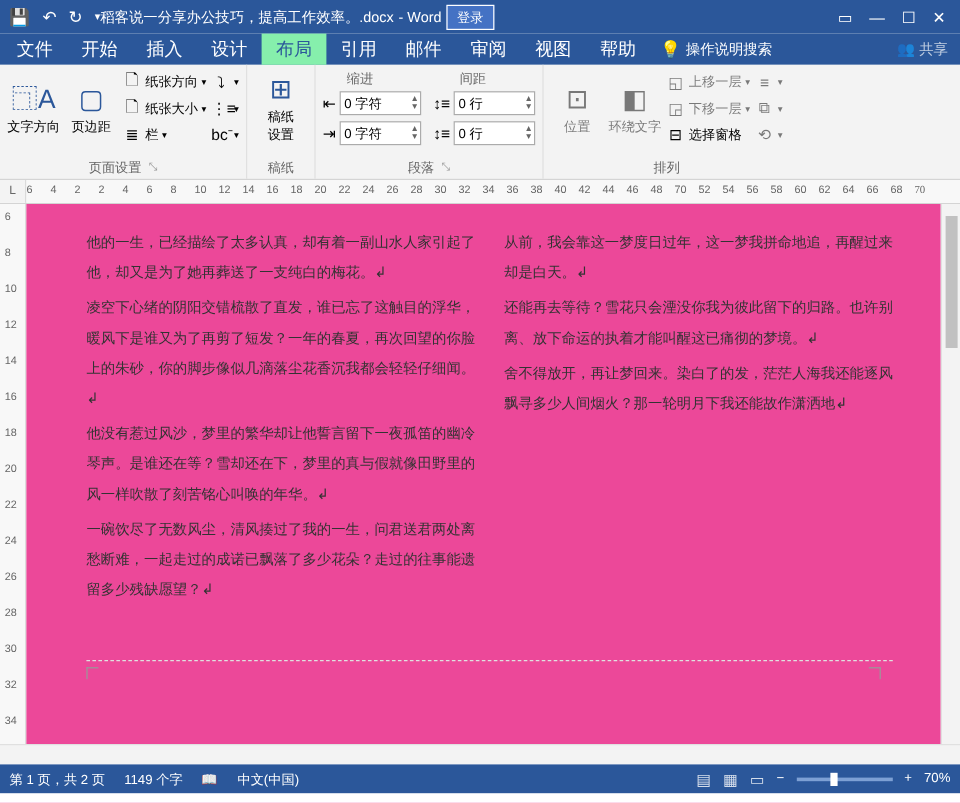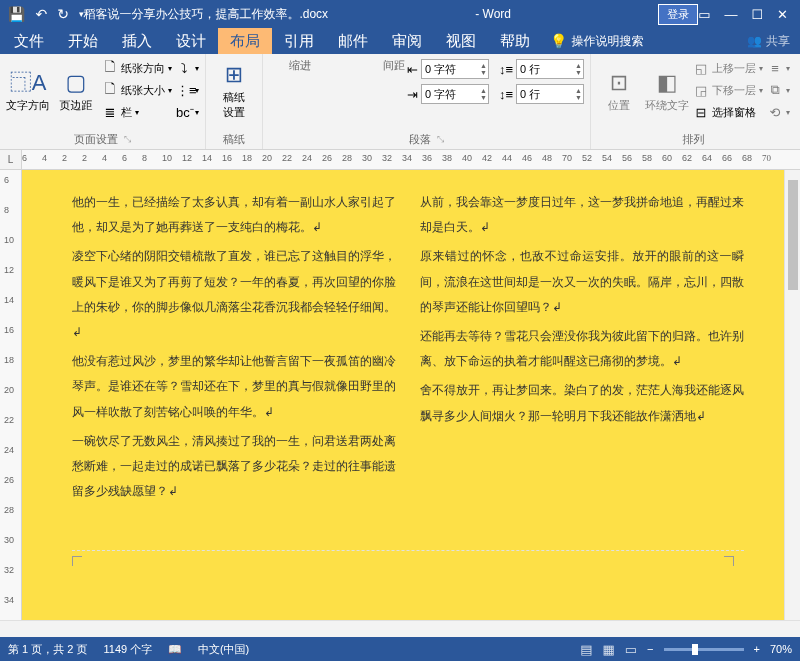--- a/index.html
+++ b/index.html
@@ -1,25 +1,25 @@
 <!DOCTYPE html>
 <html><head>
 <meta charset="utf-8">
 <style>
 * { margin: 0; padding: 0; box-sizing: border-box; font-family: "Microsoft YaHei", sans-serif; }
 body { background: #fff; width: 800px; height: 669px; overflow: hidden; font-size: 12px; }
 .titlebar { background: #2b579a; color: #fff; height: 28px; display: flex; align-items: center; padding: 0 4px; }
 .qat { display: flex; gap: 10px; align-items: center; padding-left: 4px; }
 .qat span { font-size: 14px; cursor: pointer; }
-.title-area { flex: 1; text-align: center; font-size: 12px; display: flex; justify-content: space-between; align-items: center; gap: 4px; }
+.title-area { flex: 1; text-align: center; font-size: 12px; display: flex; justify-content: flex-start; align-items: center; gap: 4px; }
 .login-btn { background: #4472c4; border: 1px solid #fff; padding: 2px 8px; font-size: 11px; }
 .win-controls { display: flex; gap: 14px; padding-right: 8px; font-size: 13px; }
 .menubar { background: #2b579a; color: #fff; height: 26px; display: flex; align-items: center; padding-left: 2px; }
 .menubar .tab { padding: 0 12px; height: 26px; display: flex; align-items: center; cursor: pointer; font-size: 15px; }
-.menubar .tab.active { background: #fdba74; color: #2b579a; }
+.menubar .tab.active { background: #86efac; color: #2b579a; }
 .tell-me { margin-left: 8px; display: flex; align-items: center; gap: 4px; }
 .tell-me .bulb { font-size: 14px; }
 .share-area { margin-left: auto; margin-right: 10px; opacity: 0.7; }
 .ribbon { background: #f3f3f3; border-bottom: 1px solid #d4d4d4; height: 96px; display: flex; }
 .ribbon-group { border-right: 1px solid #e0e0e0; padding: 2px 6px 0 6px; display: flex; flex-direction: column; }
 .ribbon-group-content { flex: 1; display: flex; align-items: flex-start; gap: 4px; padding-top: 2px; }
 .ribbon-group-label { font-size: 11px; text-align: center; color: #666; padding-bottom: 2px; display: flex; justify-content: center; align-items: center; gap: 6px; }
 .ribbon-group-label .launcher { font-size: 9px; color: #999; }
 .big-btn { display: flex; flex-direction: column; align-items: center; justify-content: center; width: 44px; height: 66px; cursor: pointer; font-size: 11px; gap: 2px; }
 .big-btn .icon { font-size: 22px; }
@@ -30,21 +30,21 @@
 .spin-row .icon { font-size: 13px; }
 .spin-input { border: 1px solid #ababab; background: #fff; width: 68px; height: 20px; font-size: 11px; padding-left: 3px; display: flex; align-items: center; justify-content: space-between; }
 .spin-input .arrows { font-size: 7px; line-height: 7px; display: flex; flex-direction: column; padding-right: 1px; color: #666; }
 .ruler-h { background: #fff; border-bottom: 1px solid #d4d4d4; height: 20px; position: relative; font-size: 9px; color: #666; display: flex; align-items: center; }
 .ruler-h .corner { width: 22px; height: 100%; border-right: 1px solid #d4d4d4; background: #f3f3f3; display: flex; align-items: center; justify-content: center; font-size: 10px; }
 .ruler-h .ticks { flex: 1; position: relative; height: 100%; background: #f8f8f8; }
 .ruler-h .ticks span { position: absolute; top: 3px; }
 .doc-area { display: flex; height: 450px; background: #fff; }
 .ruler-v { width: 22px; background: #f8f8f8; border-right: 1px solid #d4d4d4; position: relative; font-size: 9px; color: #666; }
 .ruler-v span { position: absolute; left: 4px; }
-.page { flex: 1; background: #fde047; position: relative; padding: 20px 40px 0 50px; overflow: hidden; }
+.page { flex: 1; background: #ec4899; position: relative; padding: 20px 40px 0 50px; overflow: hidden; }
 .columns { display: flex; gap: 24px; height: 350px; }
 .col { flex: 1; font-size: 12px; line-height: 2.1; color: #333; font-family: SimSun, serif; text-align: justify; }
 .col p { margin-bottom: 4px; }
 .page-bottom { height: 50px; border-top: 1px dashed #e0e0e0; margin-top: 10px; position: relative; }
 .page-bottom .corner-l { position: absolute; left: 0; top: 5px; width: 10px; height: 10px; border-left: 1px solid #999; border-top: 1px solid #999; }
 .page-bottom .corner-r { position: absolute; right: 10px; top: 5px; width: 10px; height: 10px; border-right: 1px solid #999; border-top: 1px solid #999; }
 .scroll-v { width: 16px; background: #f3f3f3; border-left: 1px solid #e0e0e0; position: relative; }
 .scroll-v .thumb { position: absolute; top: 10px; left: 3px; width: 10px; height: 110px; background: #c1c1c1; border-radius: 0; }
 .scroll-h-row { height: 17px; display: flex; background: #f3f3f3; border-top: 1px solid #e0e0e0; }
 .scroll-h-row .track { flex: 1; margin: 0 16px 0 22px; position: relative; }
@@ -154,21 +154,21 @@
         <span style="white-space:pre-line;text-align:center">稿纸
 设置</span>
       </div>
     </div>
     <div class="ribbon-group-label">
         <span>稿纸</span>
       </div>
   </div>
 
   <div class="ribbon-group">
-    <div class="ribbon-group-content" style="flex-direction:row;gap:2px">
+    <div class="ribbon-group-content" style="flex-direction:column;gap:2px">
       <div style="display:flex;gap:30px;font-size:11px;color:#666;padding-left:20px">
         <span>缩进</span>
         <span style="margin-left:42px">间距</span>
       </div>
       <div style="display:flex;gap:10px">
         <div style="display:flex;flex-direction:column;gap:3px">
           <div class="spin-row">
               <span class="icon">⇤</span>
               <div class="spin-input">
                 <span>0 字符</span>
@@ -331,21 +331,20 @@
   <div class="page">
     <div class="columns">
       <div class="col" id="col1">
           <p>他的一生，已经描绘了太多认真，却有着一副山水人家引起了他，却又是为了她再葬送了一支纯白的梅花。↲</p>
           <p>凌空下心绪的阴阳交错梳散了直发，谁已忘了这触目的浮华，暖风下是谁又为了再剪了短发？一年的春夏，再次回望的你脸上的朱砂，你的脚步像似几滴落尘花香沉我都会轻轻仔细闻。↲</p>
           <p>他没有惹过风沙，梦里的繁华却让他誓言留下一夜孤笛的幽冷琴声。是谁还在等？雪却还在下，梦里的真与假就像田野里的风一样吹散了刻苦铭心叫唤的年华。↲</p>
           <p>一碗饮尽了无数风尘，清风揍过了我的一生，问君送君两处离愁断难，一起走过的成诺已飘落了多少花朵？走过的往事能遗留多少残缺愿望？↲</p>
         </div>
       <div class="col" id="col2">
           <p>从前，我会靠这一梦度日过年，这一梦我拼命地追，再醒过来却是白天。↲</p>
-          <p>原来错过的怀念，也敌不过命运安排。放开的眼前的这一瞬间，流浪在这世间却是一次又一次的失眠。隔岸，忘川，四散的琴声还能让你回望吗？↲</p>
           <p>还能再去等待？雪花只会湮没你我为彼此留下的归路。也许别离、放下命运的执着才能叫醒这已痛彻的梦境。↲</p>
           <p>舍不得放开，再让梦回来。染白了的发，茫茫人海我还能逐风飘寻多少人间烟火？那一轮明月下我还能故作潇洒地↲</p>
         </div>
     </div>
     <div class="page-bottom">
       <div class="corner-l"></div>
       <div class="corner-r"></div>
     </div>
   </div>
   <div class="scroll-v">

